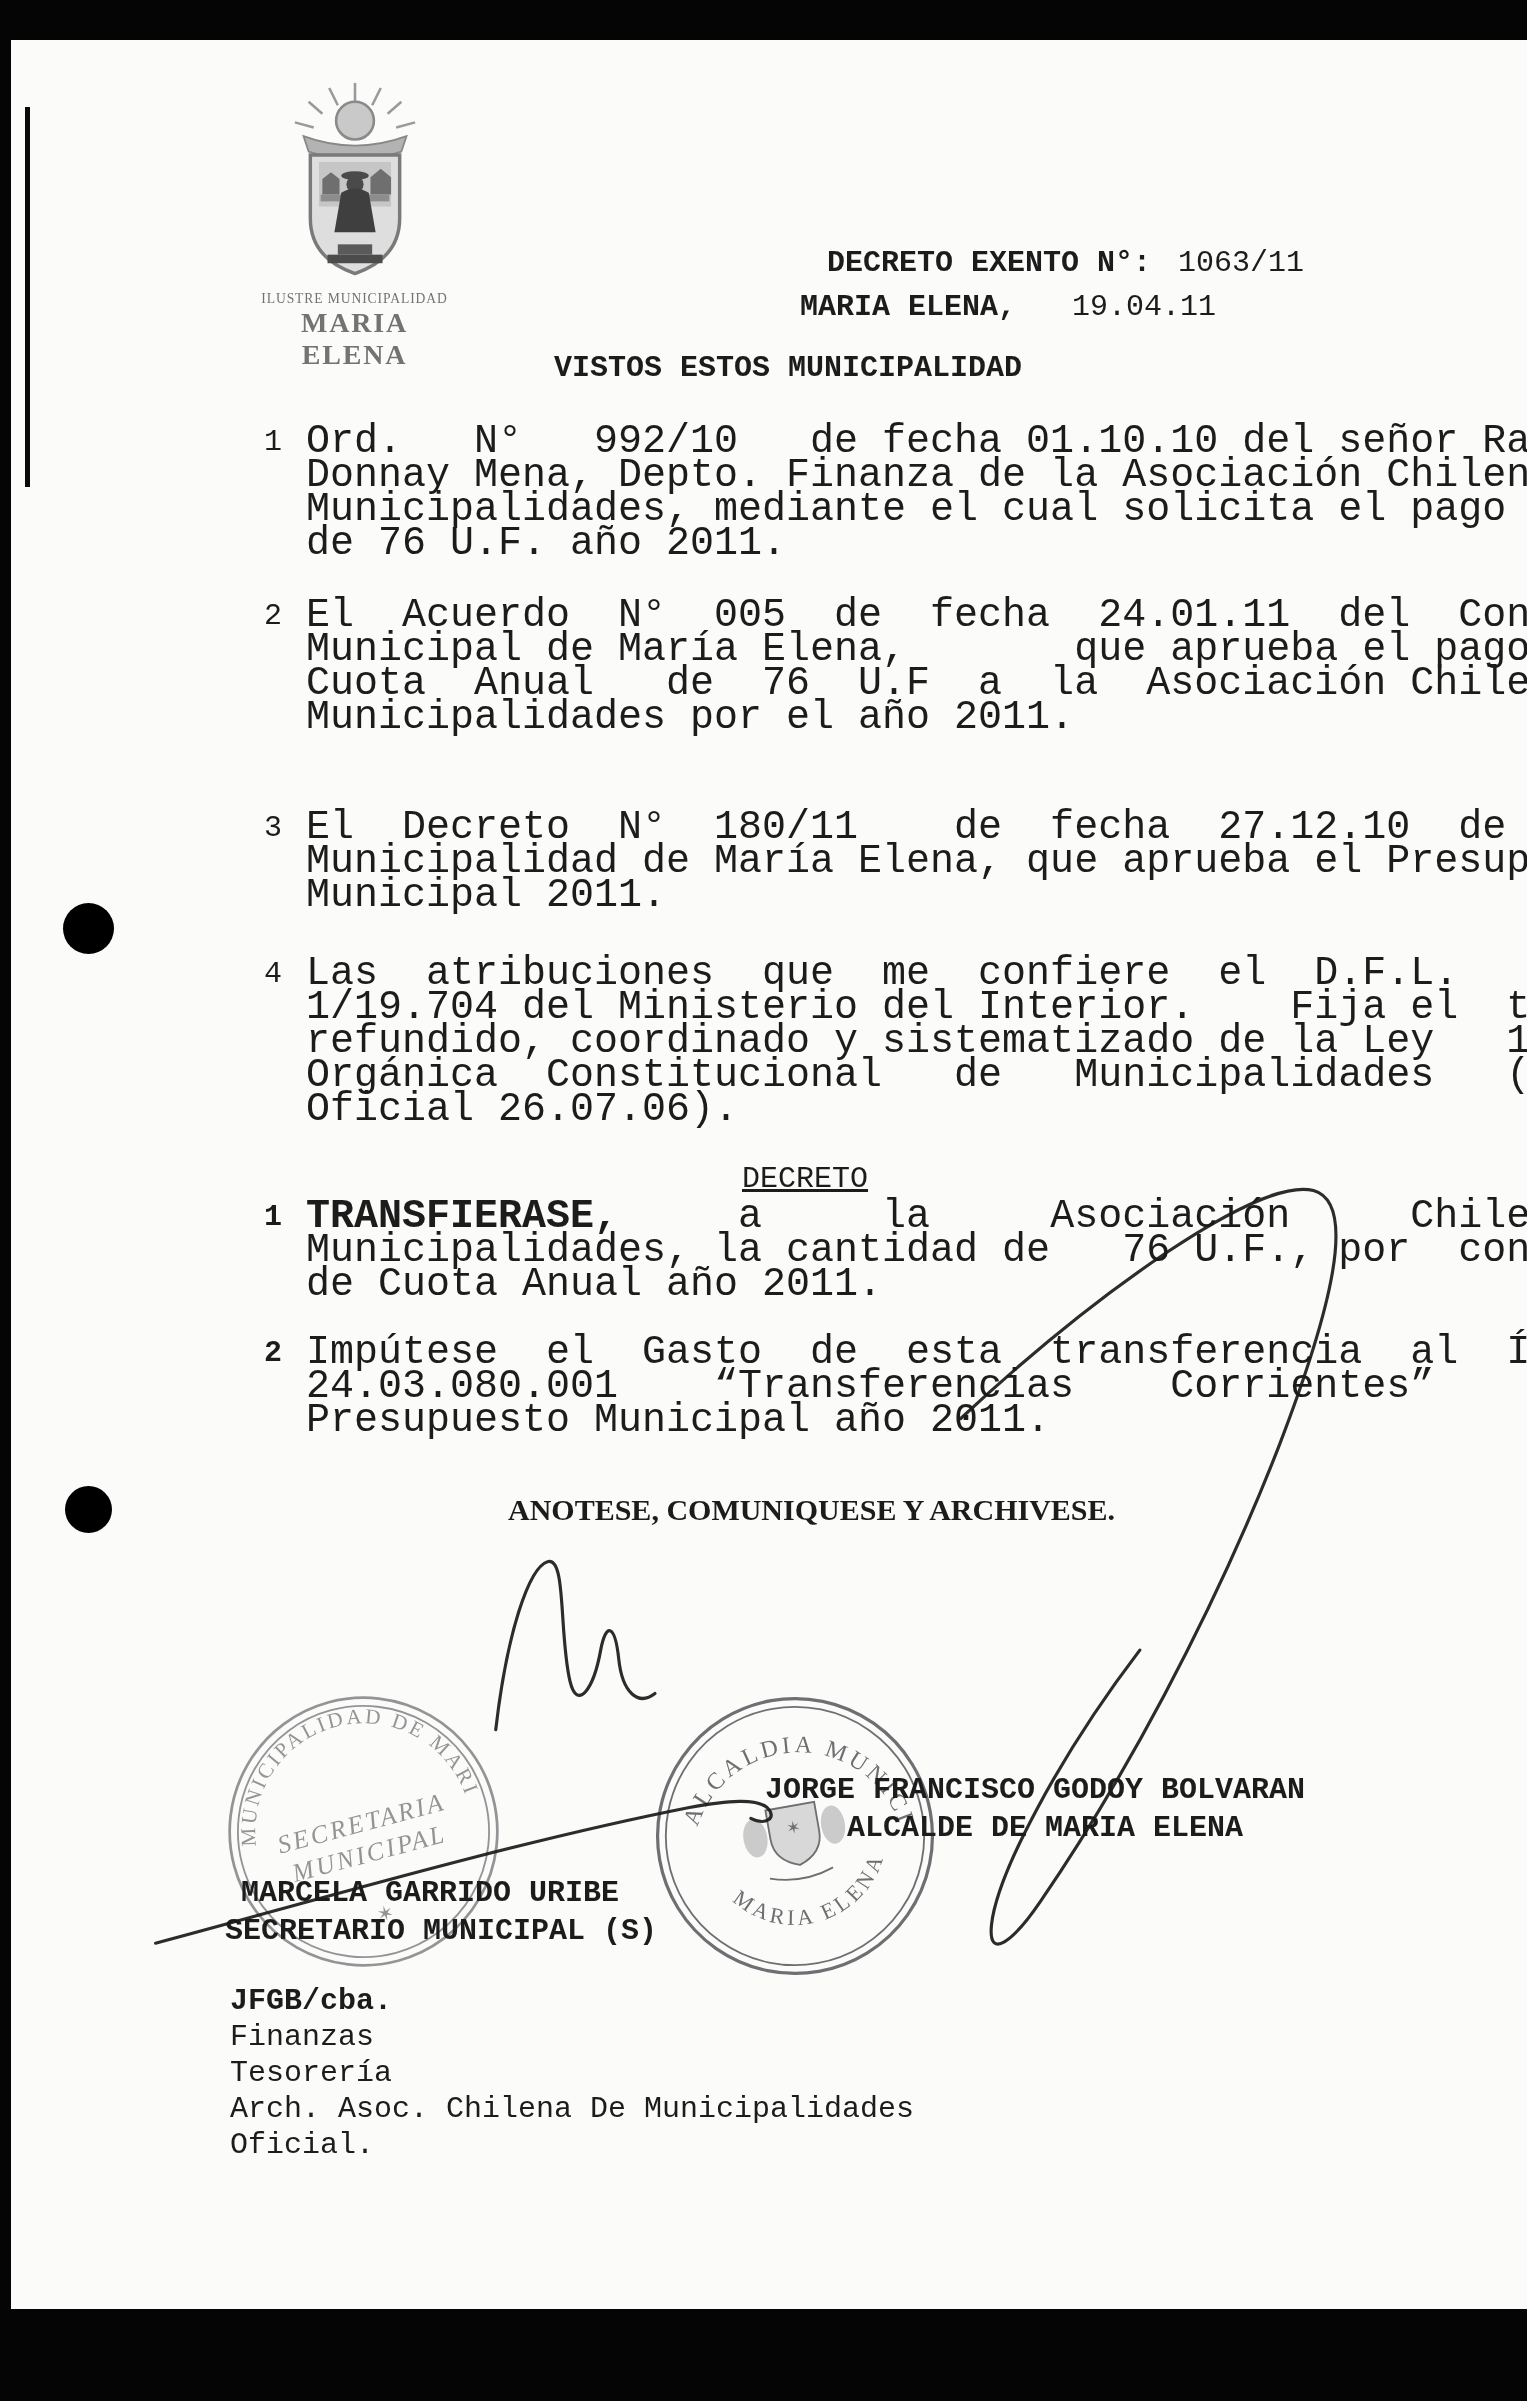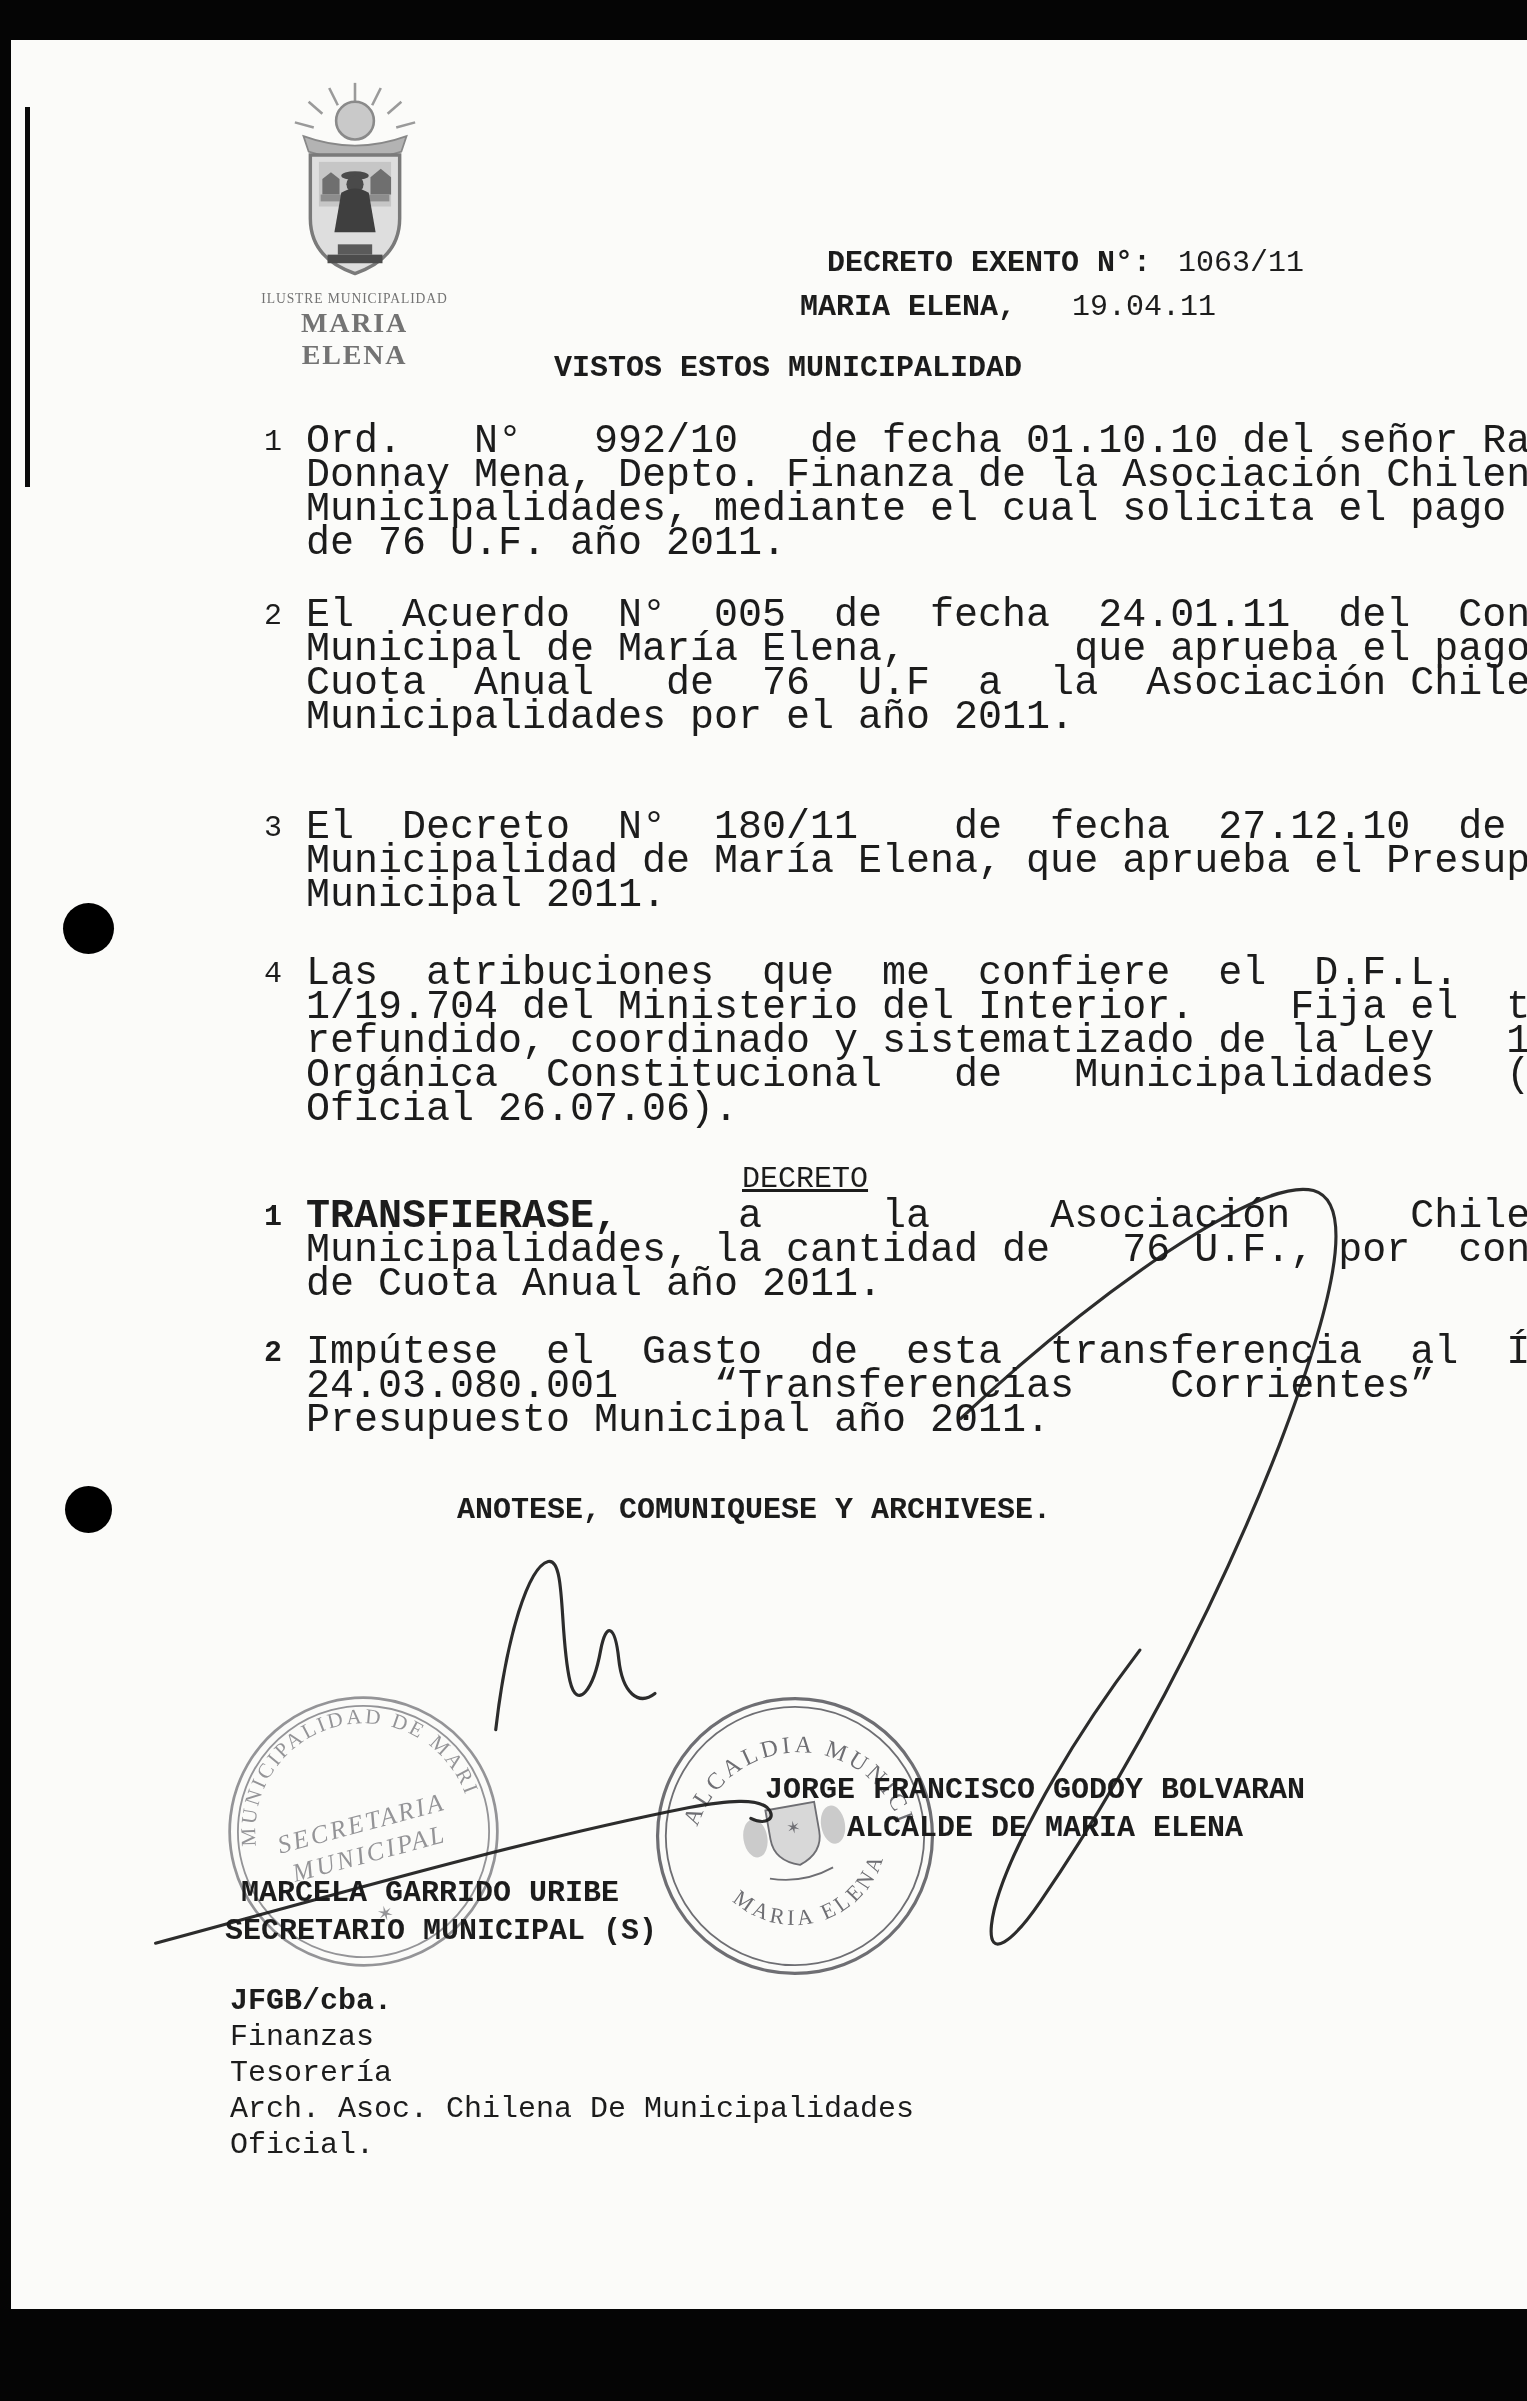--- a/index.html
+++ b/index.html
@@ -36,21 +36,21 @@
   .hdr-val1{margin-left:27px;}
   .hdr-val2{margin-left:56px;}
 
   
   .item{position:absolute;left:264px;display:flex;z-index:5;}
   .num{width:42px;flex:none;font-size:30px;line-height:34px;}
   .ptext{margin:0;font-size:40px;line-height:34px;white-space:pre;}
   #a1{top:425px;} #a2{top:599px;} #a3{top:811px;} #a4{top:957px;}
   #dtitle{position:absolute;left:742px;top:1162px;z-index:5;text-decoration:underline;}
   #d1{top:1200px;} #d2{top:1336px;}
-  #closing{position:absolute;left:457px;top:1493px;z-index:5;}
+  #closing{position:absolute;left:508px;top:1493px;z-index:5;font-family:Liberation Serif, serif;}
   .block{display:block;white-space:pre;}
 
   
   .sig-name{position:absolute;z-index:6;font-size:30px;line-height:36px;font-weight:bold;}
   #mayor-name{left:765px;top:1772px;}
   #mayor-title{left:847px;top:1810px;}
   #sec-name{left:241px;top:1875px;}
   #sec-title{left:217px;top:1913px;margin-left:8px;}
 
   

